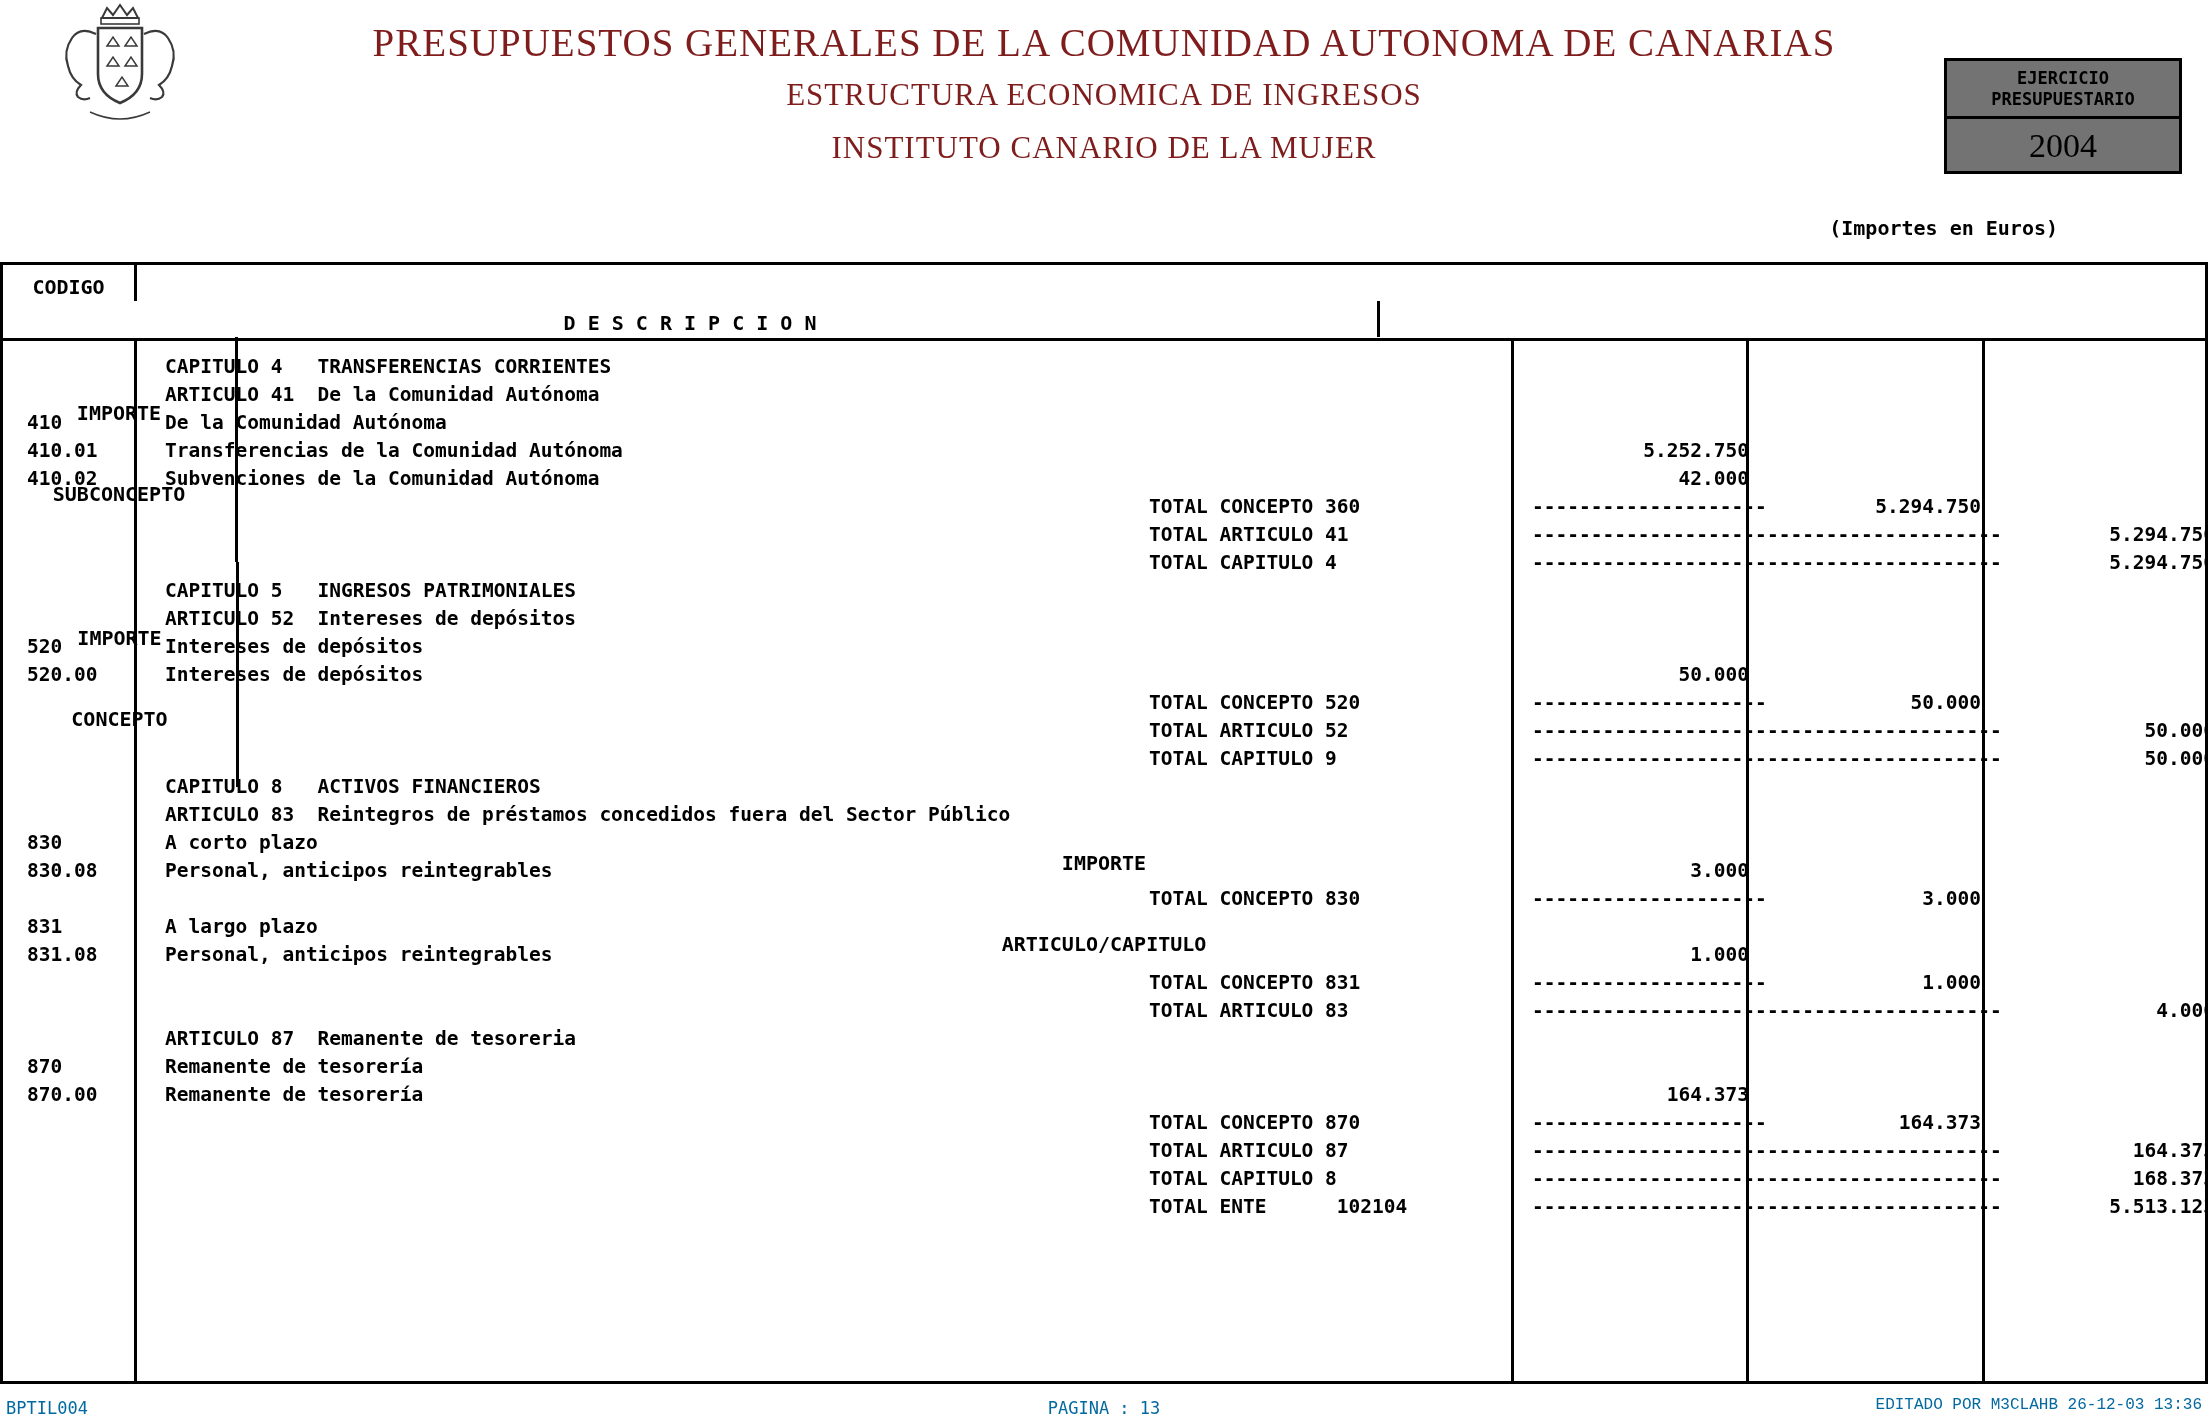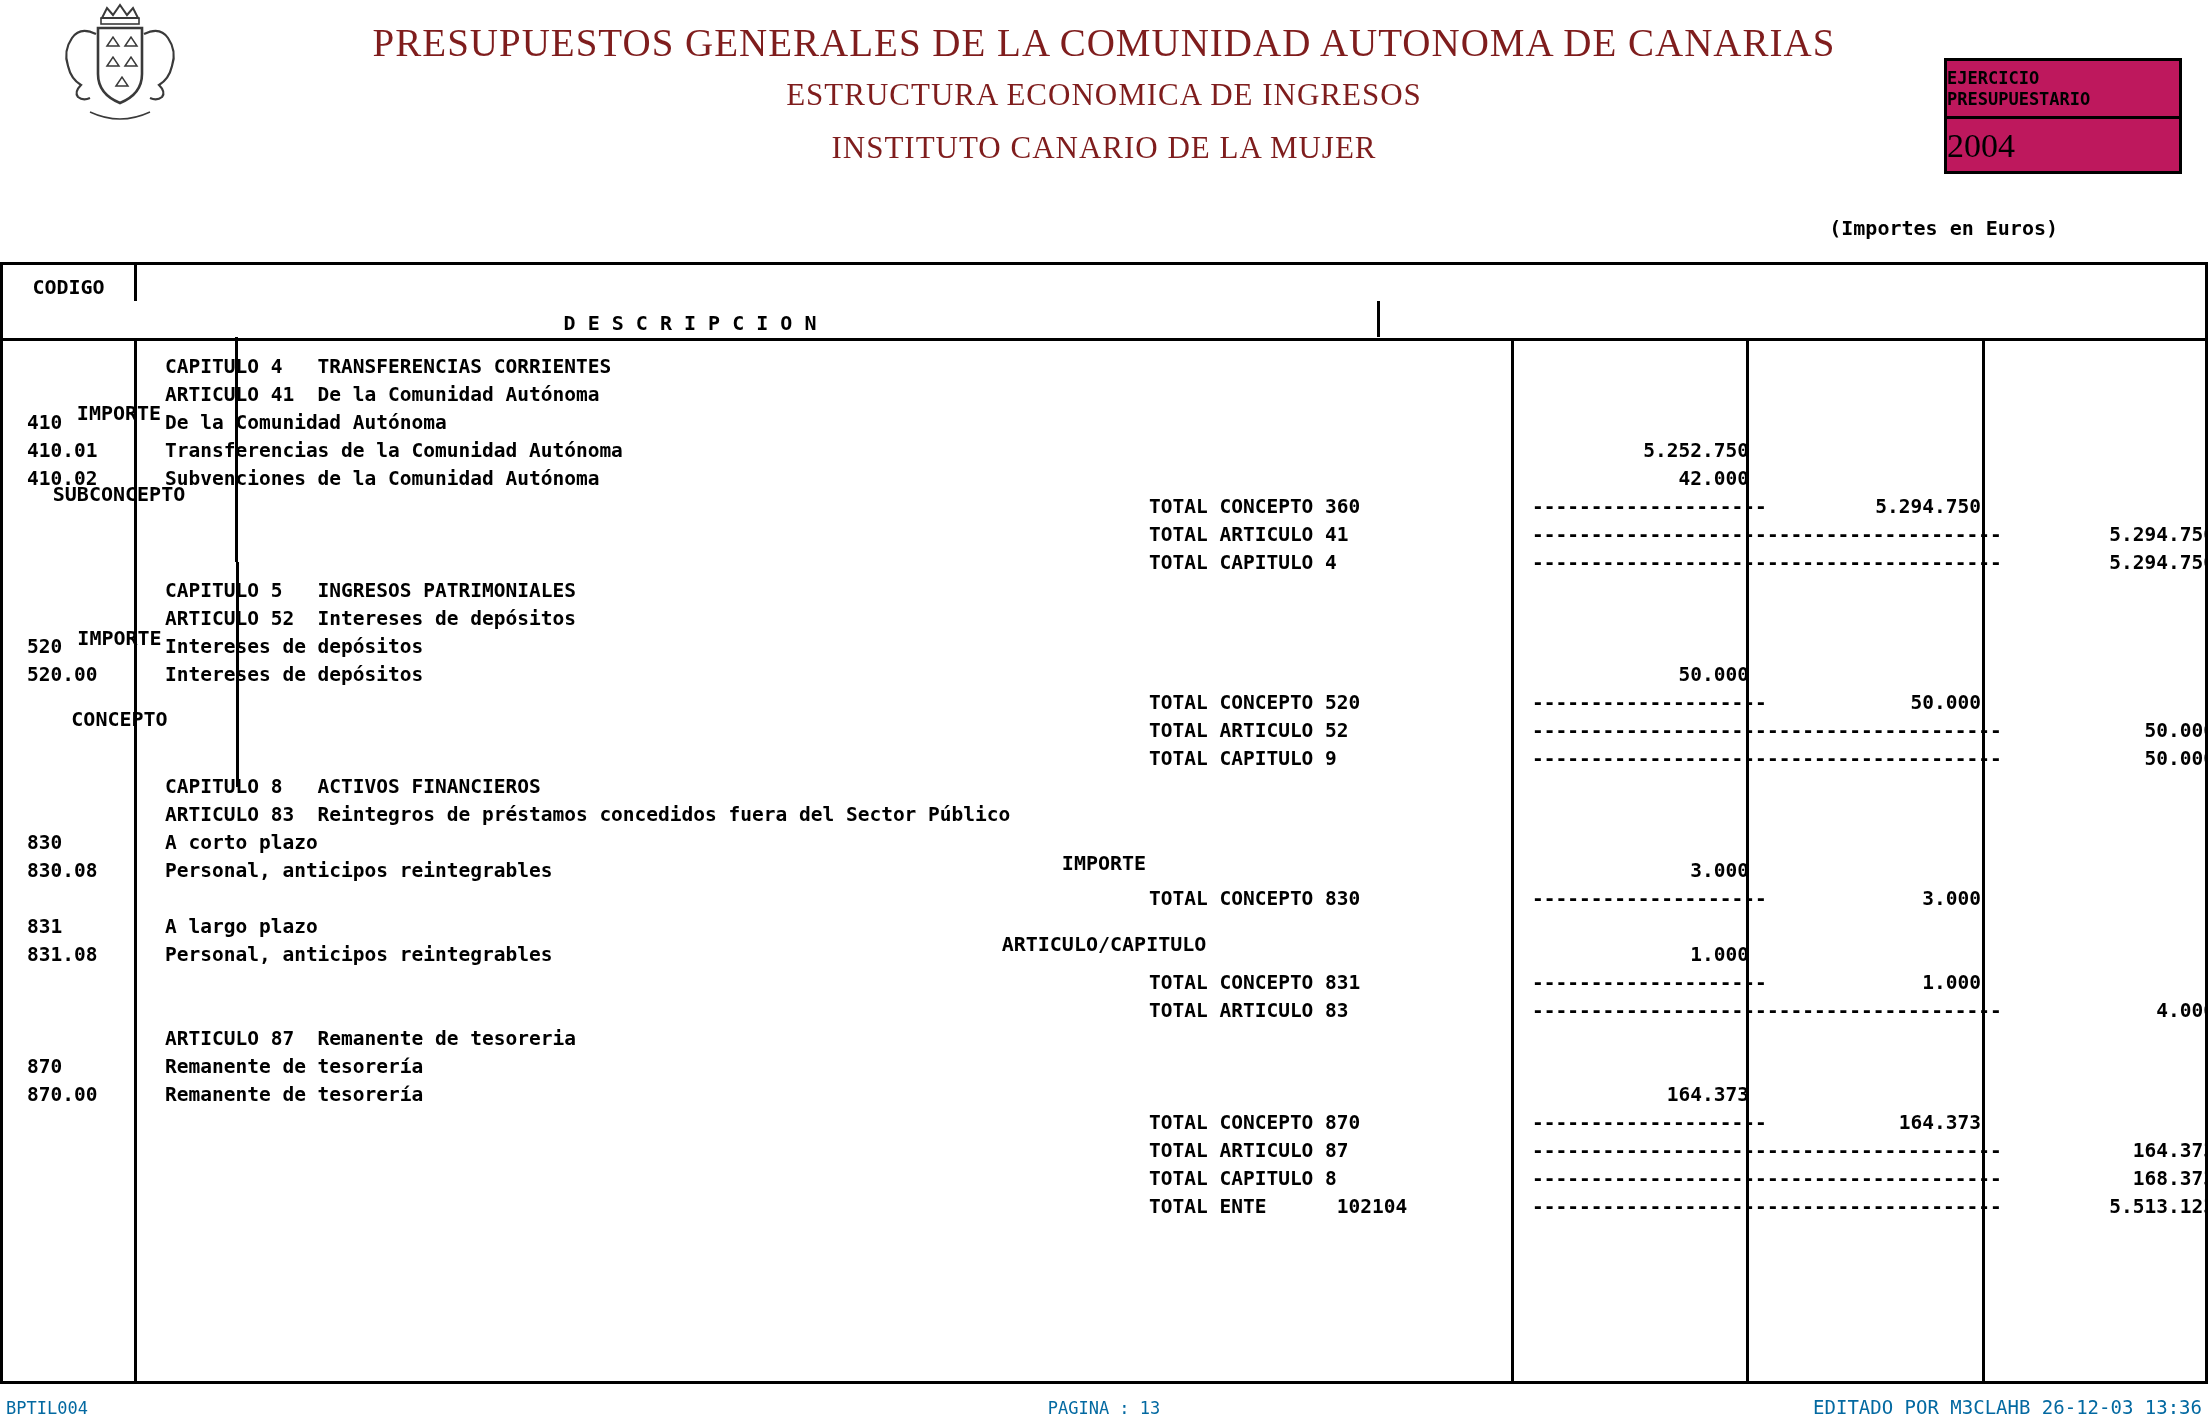--- a/index.html
+++ b/index.html
@@ -9,21 +9,21 @@
     font-family:"DejaVu Sans Mono", monospace; overflow:hidden;
   }
   
   .logo { position:absolute; left:56px; top:2px; width:128px; height:140px; }
   .titles { position:absolute; left:0; right:0; top:20px; text-align:center;
             font-family:"Liberation Serif", serif; color:#7f1d1d; }
   .title1 { font-size:39px; letter-spacing:1px; }
   .title2 { font-size:31px; margin-top:12px; letter-spacing:1px; }
   .title3 { font-size:31px; margin-top:17px; letter-spacing:1px; }
   .ejercicio-box { position:absolute; left:1944px; top:58px; width:238px;
-                   border:3px solid #000; text-align:left; background:#be185d; }
+                   border:3px solid #000; text-align:center; background:#737373; }
   .ej-label { padding:7px 0 6px; font-size:17px; font-weight:bold; line-height:21px; }
   .ej-year { border-top:3px solid #000; font-family:"Liberation Serif", serif;
              font-size:34px; padding:8px 0 6px; }
   .currency-note { position:absolute; right:150px; top:216px; font-size:20px; font-weight:bold; }
   
   .budget-table { position:absolute; left:0; top:262px; width:2208px; border:3px solid #000; }
   .thead { display:flex; height:76px; border-bottom:3px solid #000;
            font-weight:bold; font-size:20px;flex-direction:column; }
   .th { padding-top:9px; text-align:center; line-height:27px; white-space:pre; }
   .th-codigo { width:134px; border-right:3px solid #000; }
@@ -44,21 +44,21 @@
   .total-label { position:absolute; left:994px; top:0; }
   .c-sub { width:235px; text-align:right; padding-right:18px; }
   .c-con { width:236px; text-align:right; padding-right:22px; }
   .c-art { width:226px; text-align:right; padding-right:14px; }
   .c-sub.dash, .c-con.dash { text-align:left; padding:0; overflow:hidden; }
   
   .doc-footer { position:absolute; left:0; right:0; bottom:4px; height:24px;
                 font-size:17px; color:#0369a1; }
   .f-left   { position:absolute; left:6px;  top:2px; }
   .f-center { position:absolute; left:0; right:0; top:2px; text-align:center; }
-  .f-right  { position:absolute; right:6px; top:0; font-size:19px; }
+  .f-right  { position:absolute; right:6px; top:0; font-size:16px;font-family:Liberation Mono, monospace; }
   svg .st { fill:none; stroke:#3a3a3a; }
 </style>
 </head>
 <body>
 
 <div class="page">
 
   <div class="logo">
     <svg viewBox="0 0 128 140" width="128" height="140">
       <path class="st" stroke-width="2" d="M46 16 l5 -10 6 7 7 -10 7 10 6 -7 5 10 z"></path>

